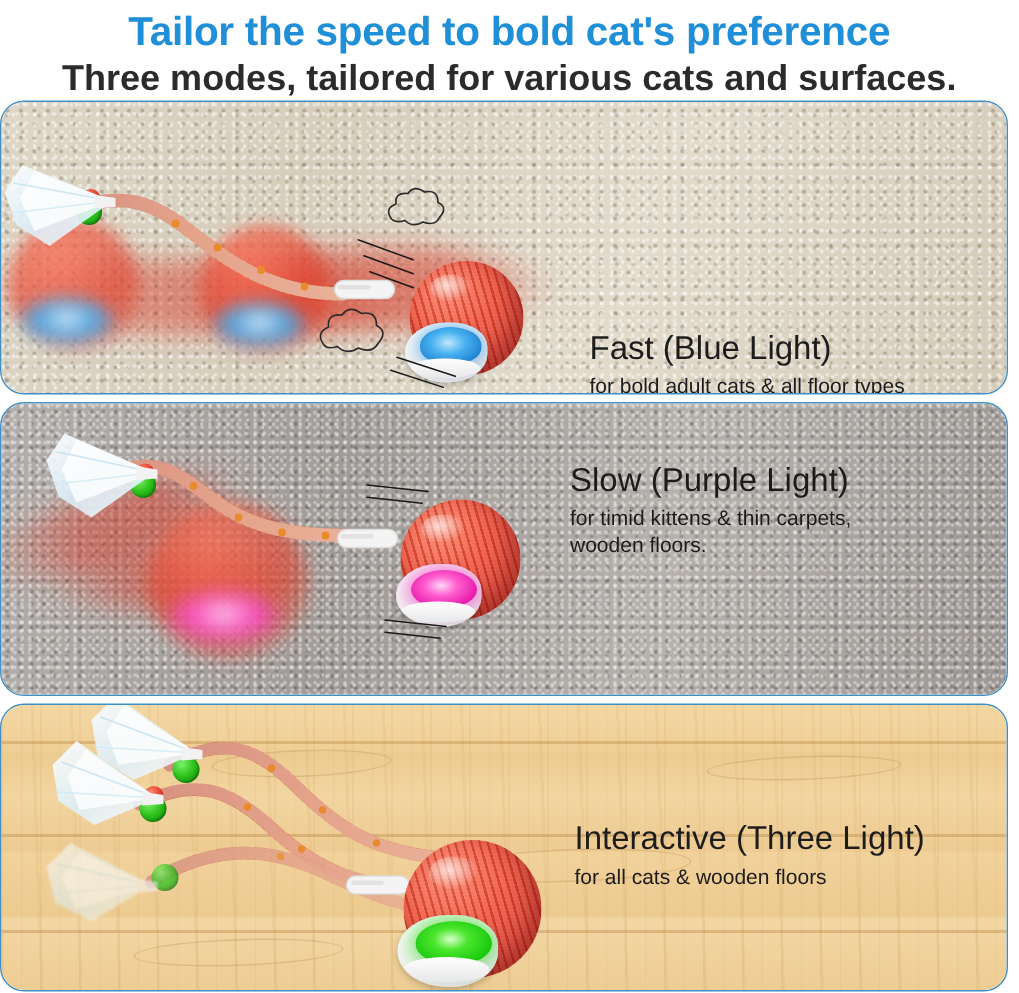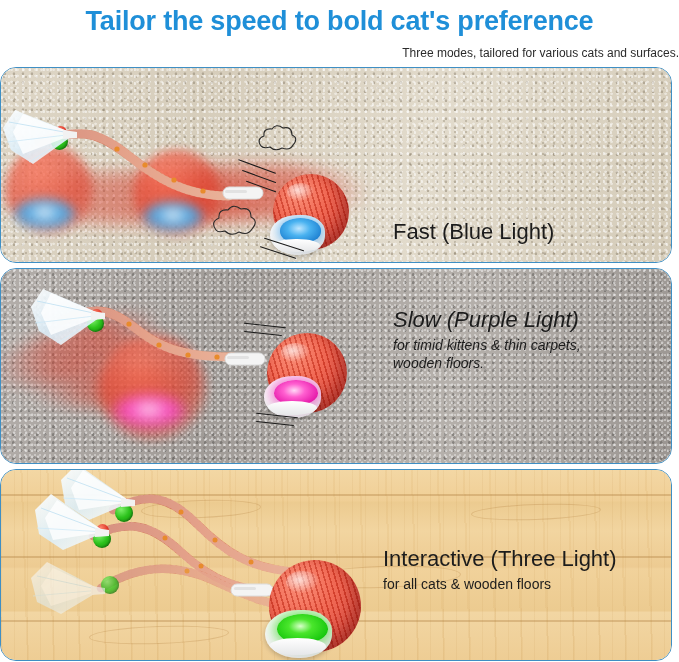--- a/index.html
+++ b/index.html
@@ -15,27 +15,26 @@
   .header { width:679px; padding-top:4px; text-align:center; }
   .headline {
     font-size:27px;
     font-weight:bold;
     color:#1f8fd8;
     letter-spacing:-0.2px;
     line-height:34px;
     white-space:nowrap;
   }
   .subhead {
-    font-size:12px;
-    font-weight:normal;
+    font-size:24px;
+    font-weight:bold;
     color:#2b2b2b;
     line-height:28px;
     margin-top:1px;
     white-space:nowrap;
-    text-align:right;
   }
 
   
   .panels { width:672px; position:relative; }
   .panel {
     position:relative;
     width:672px;
     margin:0 auto 5px auto;
     border:1.6px solid #3f8fc4;
     border-radius:16px;
@@ -96,21 +95,21 @@
   .caption { position:absolute; right:18px; text-align:left; }
   .caption-title {
     font-size:22px; font-weight:normal; color:#1c1c1c;
     line-height:27px; white-space:nowrap;
   }
   .caption-sub {
     font-size:14px; font-weight:normal; color:#1c1c1c;
     line-height:18px; margin-top:3px;
   }
   .cap-1 { top:150px; right:22px; width:256px; }
-  .cap-2 { top:37px;  right:78px; width:200px;font-style:italic; }
+  .cap-2 { top:37px;  right:91px; width:200px; }
   .cap-3 { top:75px;  right:78px; width:210px; }
 
   
   .ball { position:absolute; border-radius:50%; }
   .ball-body {
     position:absolute; inset:0; border-radius:50%;
     background:
       repeating-linear-gradient(74deg,
         rgba(150,30,22,.30) 0px, rgba(150,30,22,.30) 1.6px,
         rgba(255,255,255,.14) 1.6px, rgba(255,255,255,.14) 5.2px),
@@ -277,20 +276,21 @@
       </svg>
     </div>
     <div class="puff" style="left:206px; top:136px; width:56px; height:40px;">
       <svg width="56" height="40" viewBox="0 0 56 40">
         <path d="M9,26 q-6,-8 3,-12 q-1,-9 9,-8 q5,-7 13,-1 q10,-2 10,8 q8,4 1,12 q-4,7 -13,3 q-8,5 -14,-1 q-7,2 -9,-1 Z" fill="none" stroke="#2a2a2a" stroke-width="1.1"></path>
       </svg>
     </div>
 
     <div class="caption cap-1">
       <div class="caption-title">Fast (Blue Light)</div>
+      <div class="caption-sub">for bold adult cats &amp; all floor types</div>
     </div>
   </div>
 
   <div class="panel panel-2">
     <div class="floor floor-gray"></div>
 
     <div class="smear" style="left:-16px; top:58px; width:180px; height:46px; transform:rotate(-18deg);"></div>
     <div class="smear" style="left:22px; top:96px; width:180px; height:42px;"></div>
 
     <div class="ghost" style="left:98px; top:66px; width:106px; height:104px; filter:blur(6px);">

